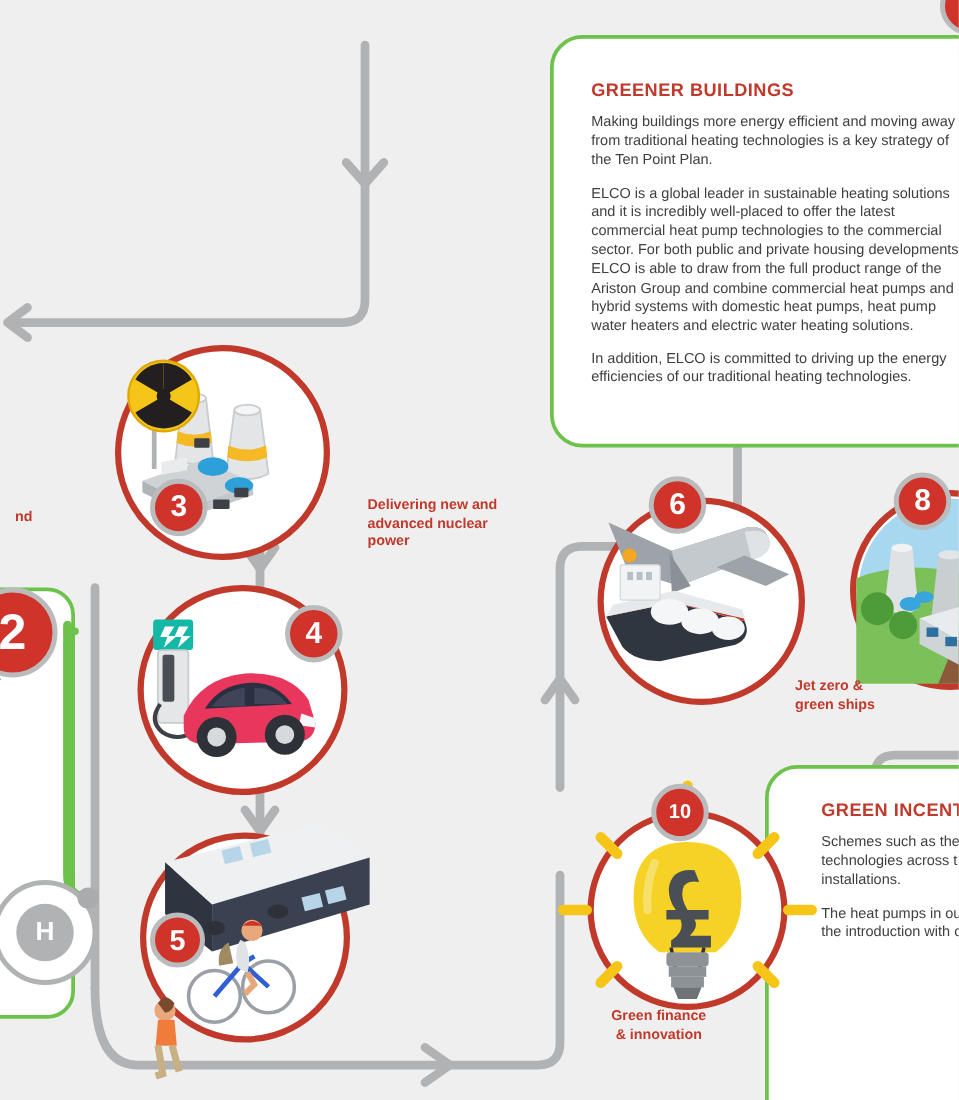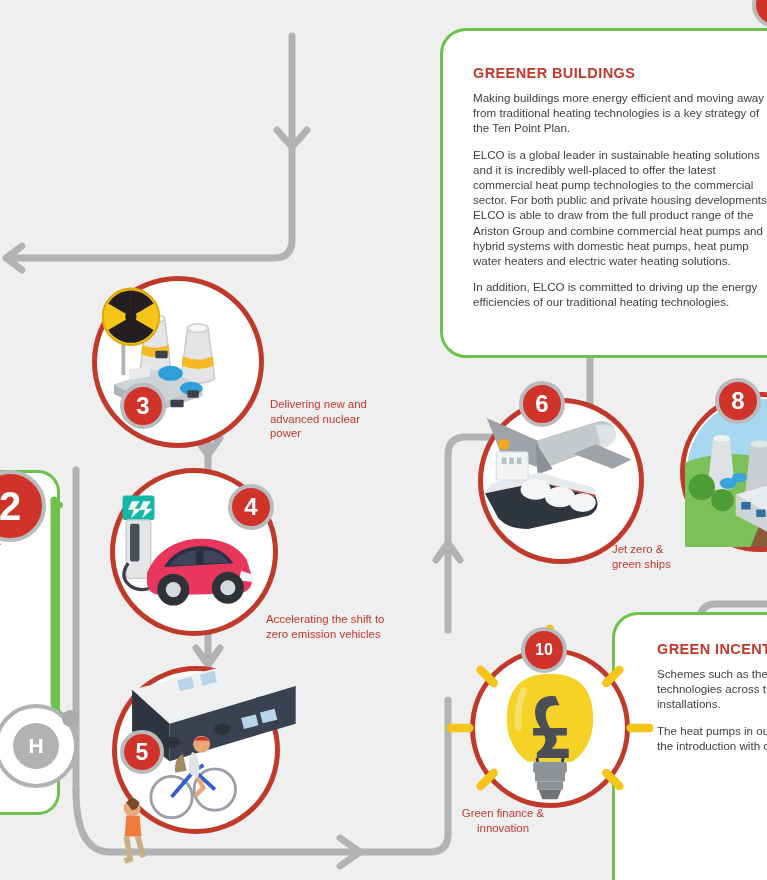--- a/index.html
+++ b/index.html
@@ -72,23 +72,24 @@
   .badge.b6 { left:519px; top:381px; width:46px; height:46px; font-size:24px; }
   .badge.b8 { left:715px; top:378px; width:46px; height:46px; font-size:24px; }
   .badge.b10{ left:521px; top:627px; width:46px; height:46px; font-size:16px; }
   .badge.btop{ left:752px; top:-18px; width:46px; height:46px; font-size:24px; }
 
   
   .caption {
     position:absolute;
     color:#c0392b;
     font-size:11.4px;
-    font-weight:normal;
+    font-weight:bold;
     line-height:14.6px;
     z-index:30;
+    margin-left:24px;
   }
   .cap3 { left:270px; top:397px; width:120px; }
   .cap4 { left:266px; top:612px; width:130px; }
   .cap5 { left:268px; top:800px; width:130px; }
   .cap6 { left:612px; top:542px; width:80px; }
   .cap10{ left:460px; top:806px; width:86px;text-align:center; }
   .caplefttop { left:-12px; top:407px; width:60px; }
 
   
   .illo {
@@ -229,21 +230,20 @@
       <path d="M58,98 Q68,84 86,82 L86,98 Z" fill="#3f4459"></path>
       <path d="M94,82 Q112,82 122,96 L94,96 Z" fill="#3f4459"></path>
       <path d="M134,104 L146,108 L146,116 L132,114 Z" fill="#f5f6f7"></path>
       <circle cx="62" cy="124" r="17" fill="#2e3238"></circle>
       <circle cx="62" cy="124" r="8" fill="#d7dadd"></circle>
       <circle cx="120" cy="122" r="17" fill="#2e3238"></circle>
       <circle cx="120" cy="122" r="8" fill="#d7dadd"></circle>
     </svg>
   </div>
   <div class="badge b4">4</div>
-  <div class="caption cap4">Accelerating the shift to zero emission vehicles</div>
 
   <div class="illo i5">
     <svg class="art" viewBox="0 0 168 168">
 
       <path d="M16,20 L150,-14 L190,16 L56,56 Z" fill="#eef0f1"></path>
       <path d="M16,20 L56,56 L56,96 L16,64 Z" fill="#2e3440"></path>
       <path d="M56,56 L190,16 L190,56 L56,96 Z" fill="#3a4150"></path>
       <rect x="64" y="10" width="16" height="12" fill="#b8d4e8" transform="rotate(-14 64 10)"></rect>
       <rect x="88" y="4" width="16" height="12" fill="#b8d4e8" transform="rotate(-14 88 4)"></rect>
       <rect x="132" y="50" width="16" height="12" fill="#b8d4e8" transform="rotate(-14 132 50)"></rect>

